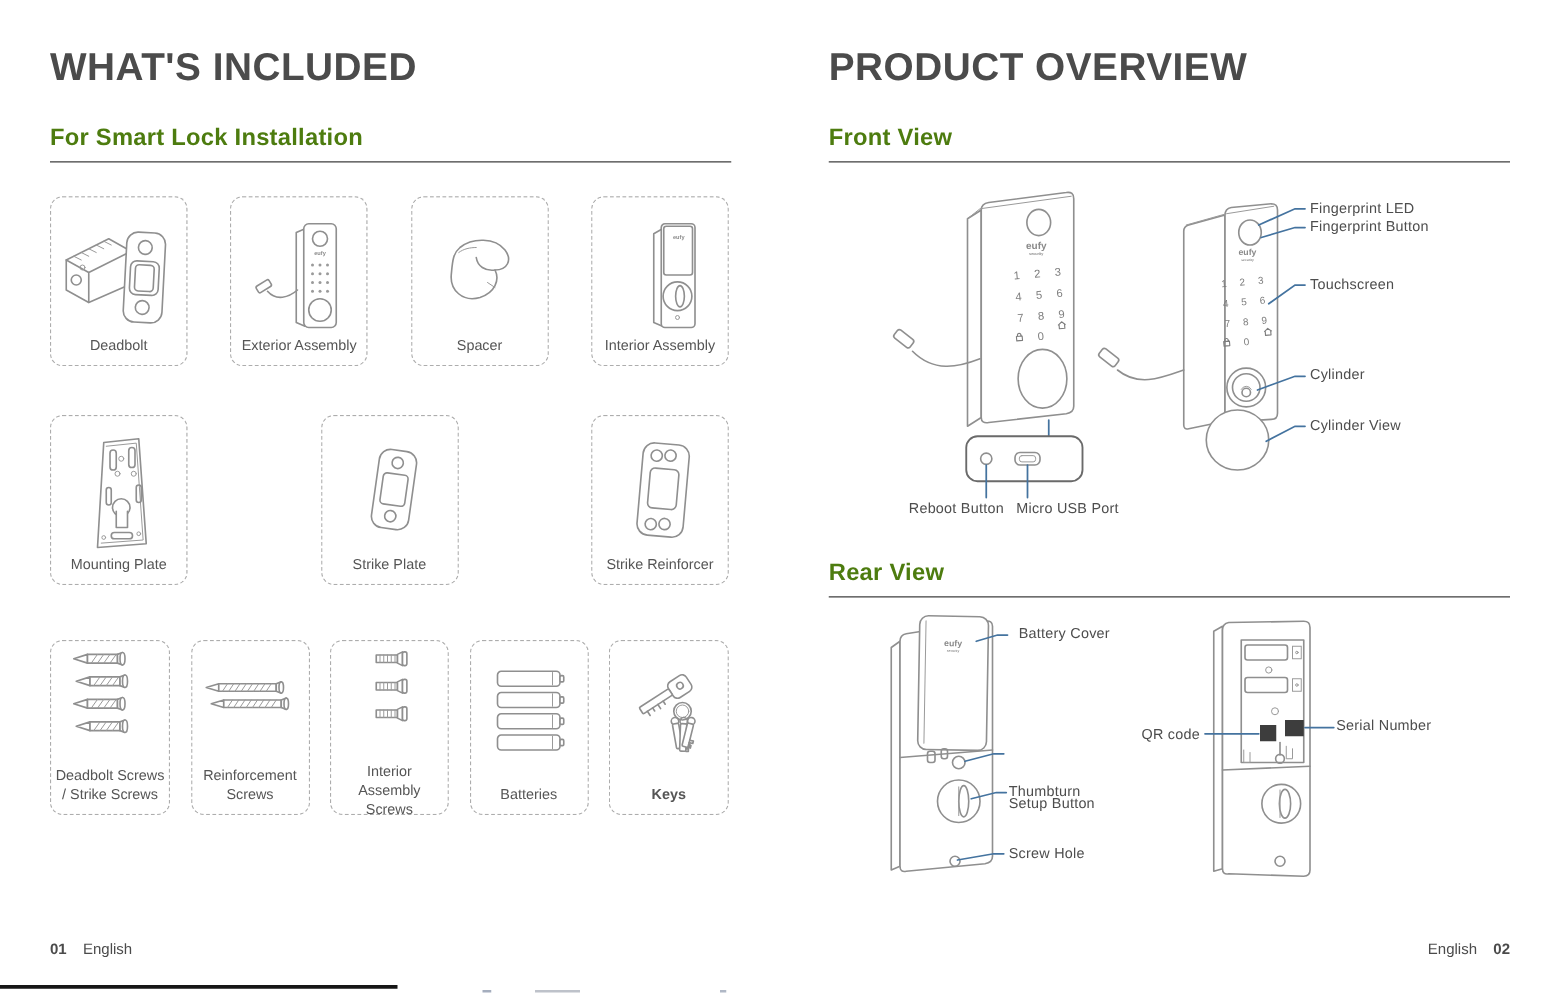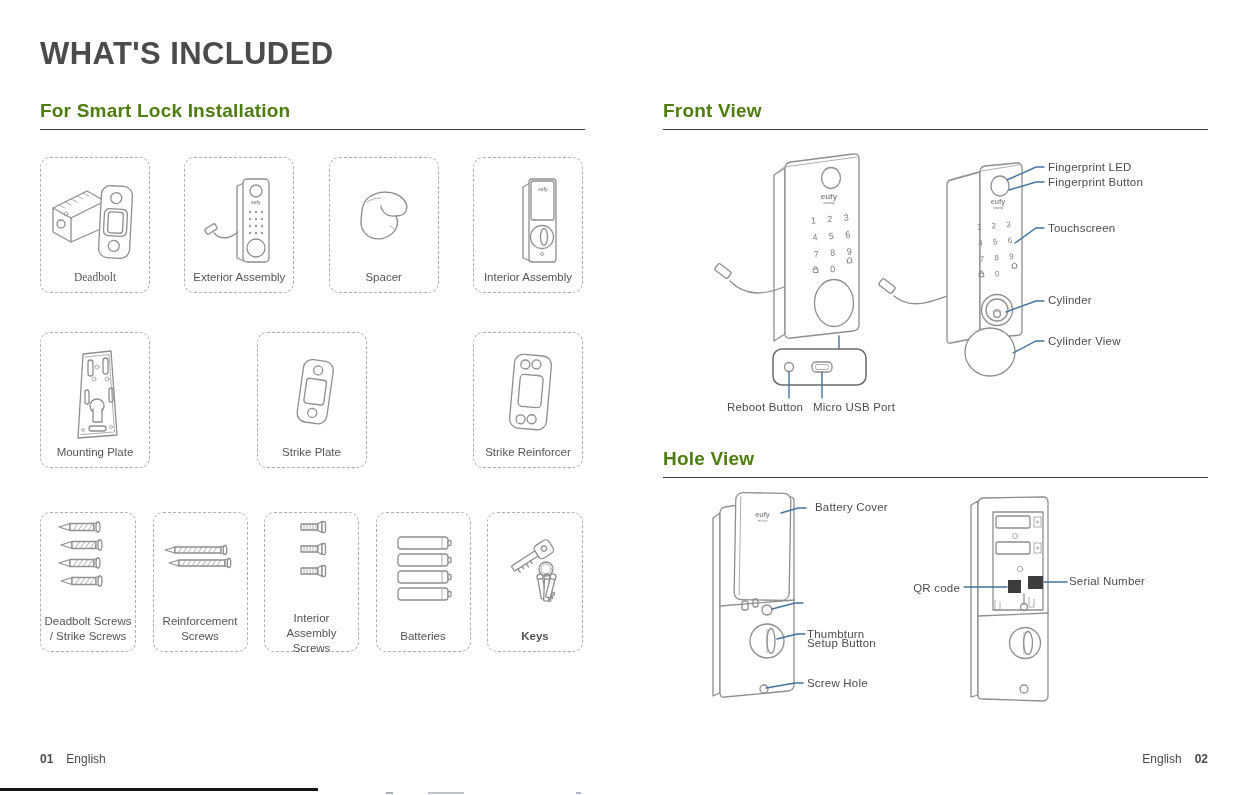--- a/index.html
+++ b/index.html
@@ -37,21 +37,21 @@
 </head>
 <body>
 
 <div id="page">
 
   <div class="abs h1" style="left:40px;top:36px;">WHAT'S INCLUDED</div>
   <div class="abs h2" style="left:40px;top:100px;">For Smart Lock Installation</div>
   <div class="abs rule" style="left:40px;top:129px;width:545px;"></div>
 
   <div class="irow" style="left:40px;top:157px;width:543px;height:136px;">
-    <div class="ibox" style="width:110px;font-family:Liberation Serif, serif;">
+    <div class="ibox" style="width:110px;">
       <svg class="art" width="100" height="96" viewBox="0 0 100 96">
         <g transform="translate(0,6)">
         <path class="lnw" d="M8,30 L42,13 L58,22 L58,50 L26,64 L8,54 Z"></path>
         <path class="ln" d="M8,30 L26,40 L58,24 M26,40 L26,64"></path>
         <path class="lnt" d="M14,27 l6,3 M20,24 l6,3 M26,21 l6,3 M32,18 l6,3 M38,15 l6,3"></path>
         <circle class="ln" cx="16" cy="46" r="4"></circle>
             <circle class="lnt" cx="21" cy="36" r="2"></circle>
         <g transform="rotate(3 70 44)">
           <rect class="lnw" x="55" y="8" width="31" height="72" rx="9"></rect>
           <circle class="ln" cx="70" cy="20" r="5.5"></circle>
@@ -302,20 +302,21 @@
       </svg>
       <div class="cap">Keys</div>
     </div>
   </div>
 
   <div class="foot" style="left:40px;top:752px;">
     <span class="pg">01</span>
     <span>English</span>
   </div>
 
+  <div class="abs h1" style="left:663px;top:36px;">PRODUCT OVERVIEW</div>
   <div class="abs h2" style="left:663px;top:100px;">Front View</div>
   <div class="abs rule" style="left:663px;top:129px;width:545px;"></div>
 
   <svg class="abs art" style="left:663px;top:138px;" width="545" height="285" viewBox="0 0 545 285">
 
     <path class="lnw" d="M122,30 L111,37 L111,203 L122,196 Z"></path>
     <path class="lnw" d="M128,24 Q122,25 122,30 L122,196 Q122,201 128,200 L190,193 Q196,192 196,187 L196,21 Q196,15 190,16 Z"></path>
     <path class="lnt" d="M111,37 L121,29 L194,19"></path>
     <ellipse class="ln" cx="168" cy="40" rx="9.5" ry="10.5"></ellipse>
     <text class="brandt" x="166" y="61" text-anchor="middle" font-size="8">eufy</text>
@@ -376,21 +377,21 @@
   </svg>
 
   <div class="lbl" style="left:1048px;top:161px;">Fingerprint LED</div>
   <div class="lbl" style="left:1048px;top:176px;">Fingerprint Button</div>
   <div class="lbl" style="left:1048px;top:222px;">Touchscreen</div>
   <div class="lbl" style="left:1048px;top:294px;">Cylinder</div>
   <div class="lbl" style="left:1048px;top:335px;">Cylinder View</div>
   <div class="lbl" style="left:727px;top:401px;">Reboot Button</div>
   <div class="lbl" style="left:813px;top:401px;">Micro USB Port</div>
 
-  <div class="abs h2" style="left:663px;top:448px;">Hole View</div>
+  <div class="abs h2" style="left:663px;top:448px;">Rear View</div>
   <div class="abs rule" style="left:663px;top:477px;width:545px;"></div>
 
   <svg class="abs art" style="left:663px;top:485px;" width="545" height="235" viewBox="0 0 545 235">
 
     <path class="lnw" d="M57,28 L50,33 L50,211 L57,208 Z"></path>
     <path class="lnw" d="M62,22 Q57,23 57,28 L57,208 Q57,213 62,212 L125,206 Q131,205 131,200 L131,16 Q131,11 125,12 Z"></path>
     <path class="ln" d="M57,121 L131,115"></path>
     <g transform="rotate(1 100 60)">
       <rect class="lnw" x="72" y="8" width="55" height="107" rx="7"></rect>
       <path class="lnt" d="M77,12 V110"></path>

